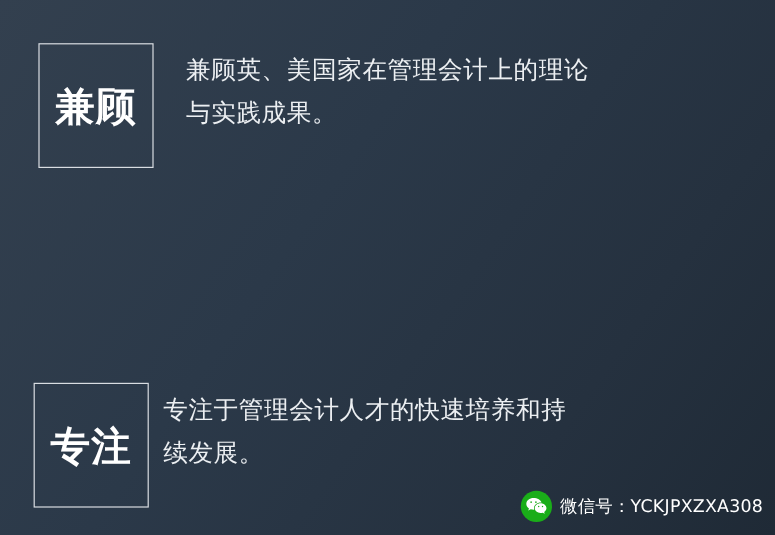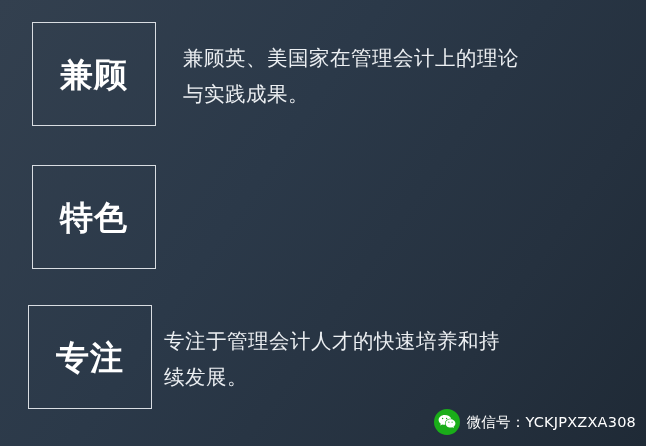--- a/index.html
+++ b/index.html
@@ -30,28 +30,29 @@
   .row {
     position: absolute;
     display: flex;
     align-items: flex-start;
   }
   .row-1 { left: 32px; top: 22px; }
   .row-2 { left: 32px; top: 165px; }
   .row-3 { left: 28px; top: 305px; }
 
   .badge {
-    width: 124px;
+    width: 96px;
     height: 104px;
     border: 1px solid #d9dde2;
     box-sizing: border-box;
     display: flex;
     align-items: center;
     justify-content: center;
     flex: 0 0 auto;
+    margin-top: 14px;
   }
   .badge-text {
     color: #ffffff;
     font-size: 33px;
     font-weight: bold;
     letter-spacing: 1px;
     line-height: 1;
     font-family: "DejaVu Sans", sans-serif;
   }
   .body-text {
@@ -105,23 +106,20 @@
 
     <div class="row row-1">
       <div class="badge">
         <span class="badge-text">兼顾</span>
       </div>
       <div class="body-text">兼顾英、美国家在管理会计上的理论
 与实践成果。</div>
     </div>
 
     <div class="row row-2">
-      <div class="badge">
-        <span class="badge-text">特色</span>
-      </div>
     </div>
 
     <div class="row row-3">
       <div class="badge">
         <span class="badge-text">专注</span>
       </div>
       <div class="body-text">专注于管理会计人才的快速培养和持
 续发展。</div>
     </div>
 

